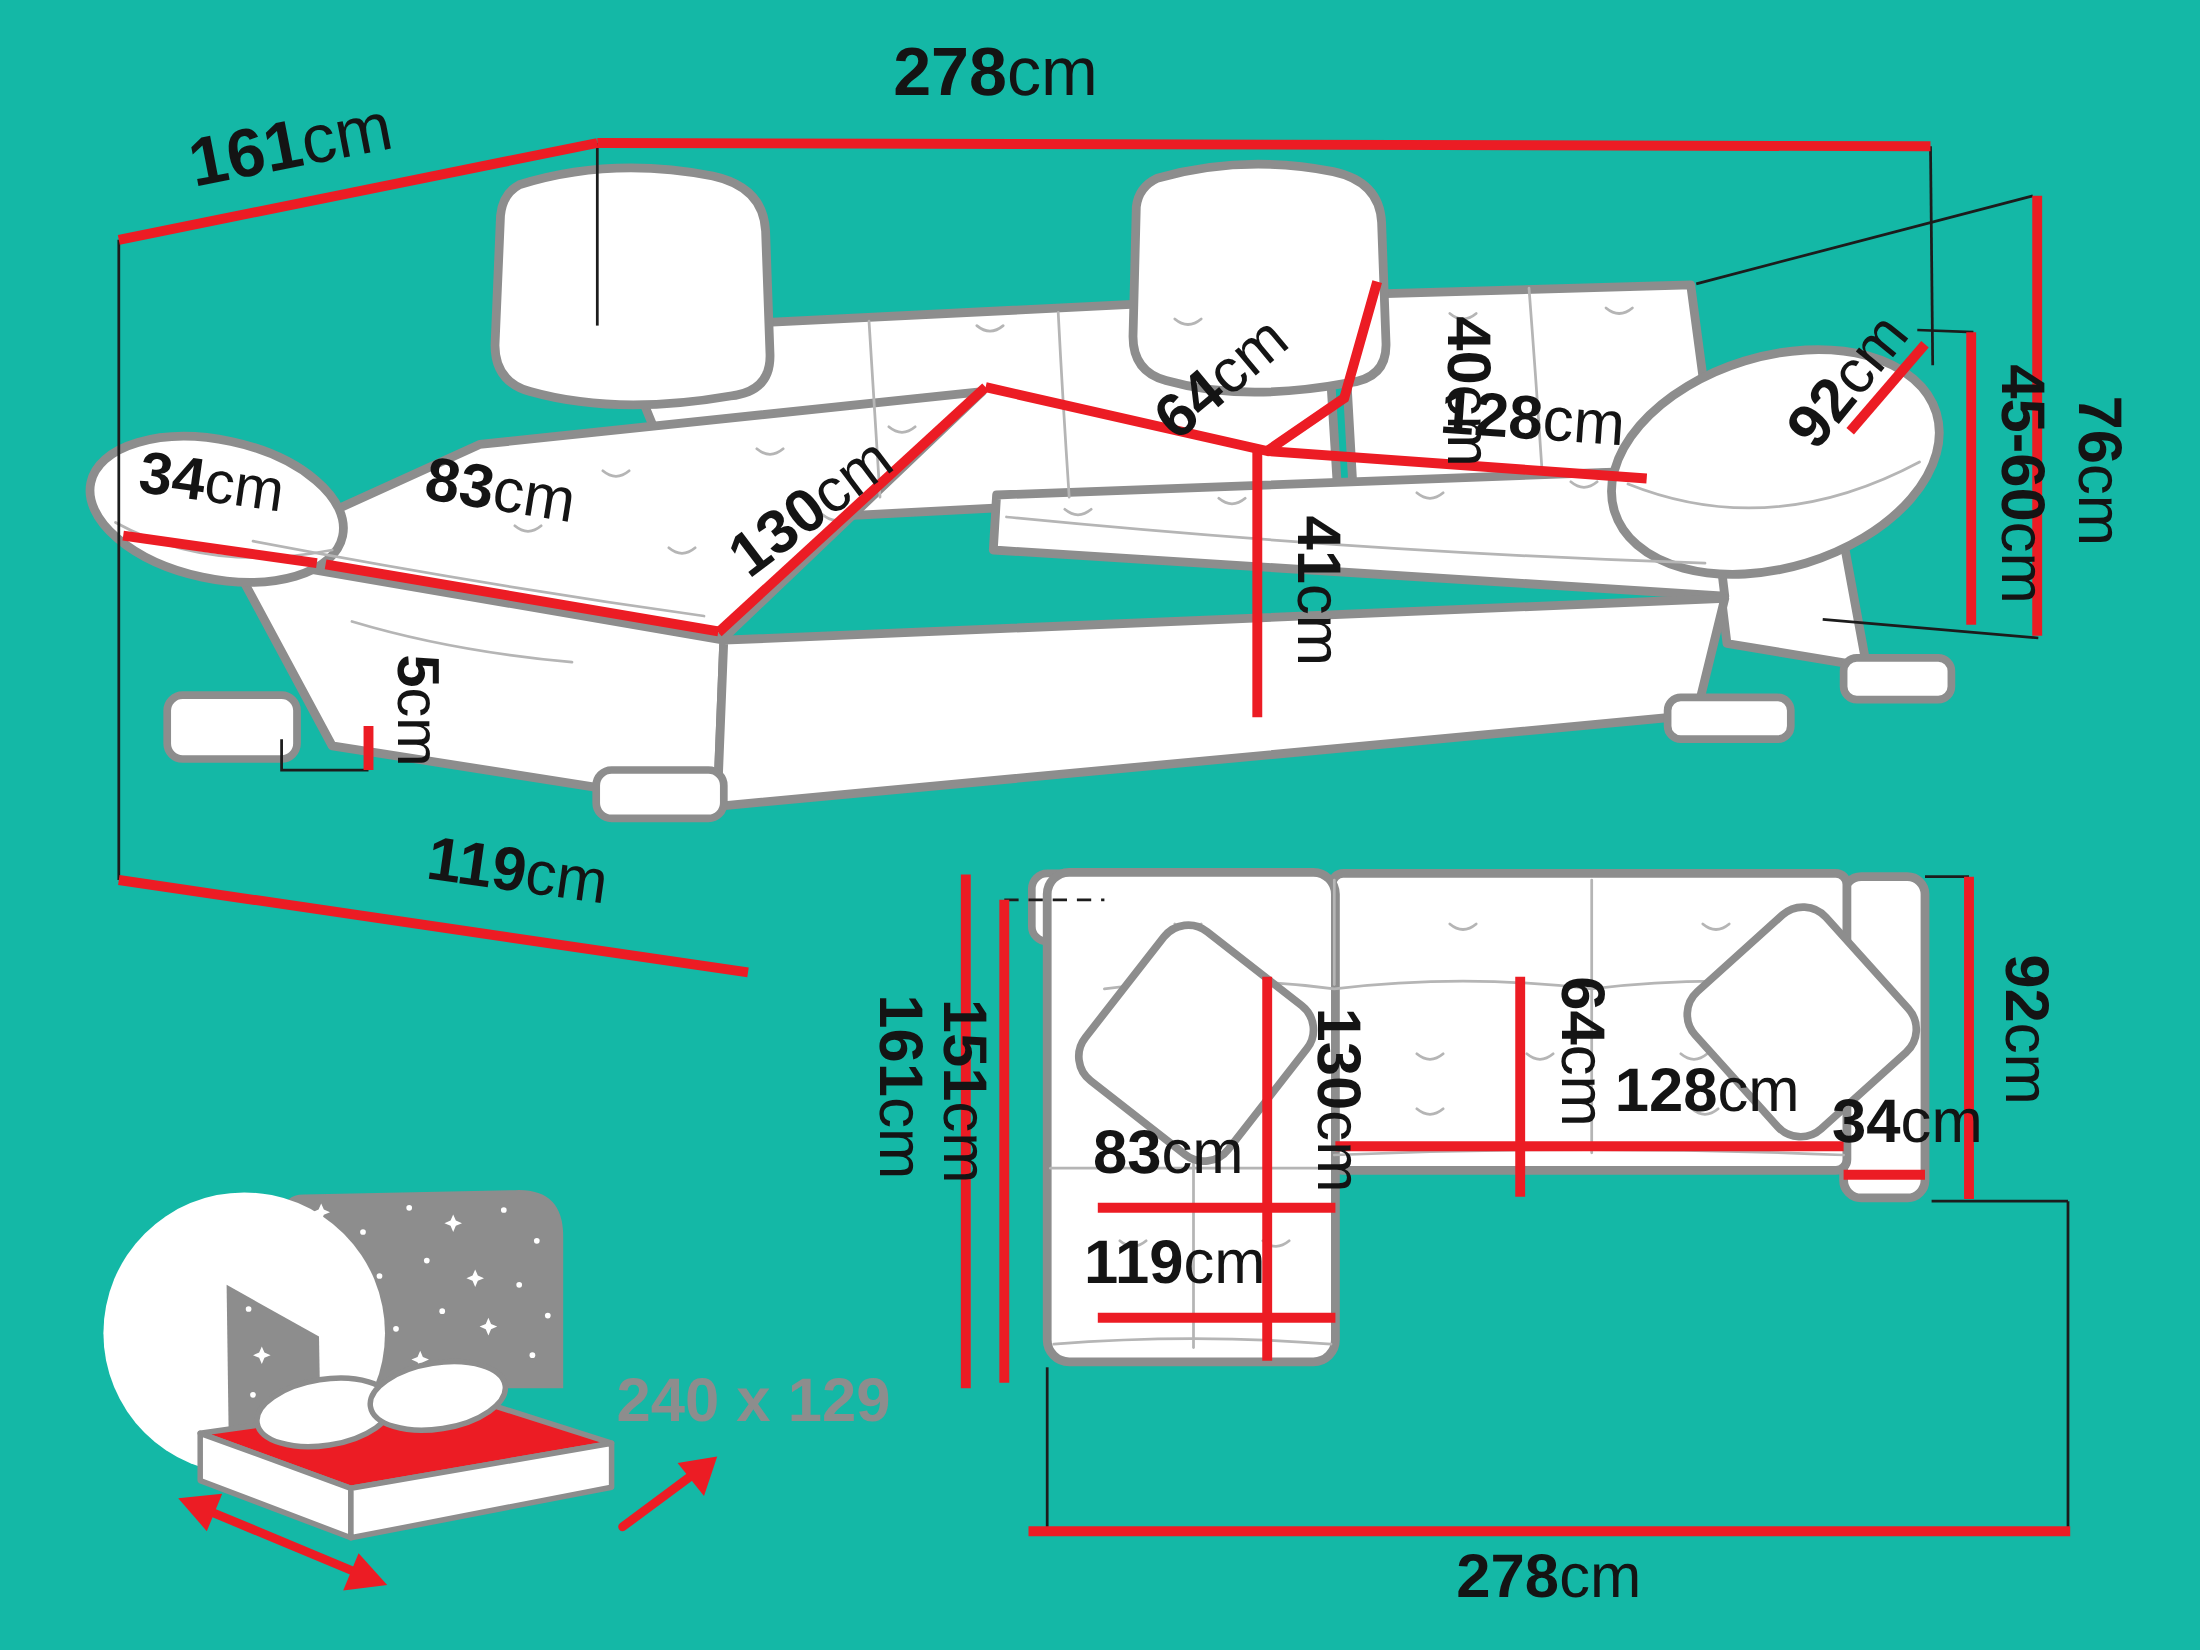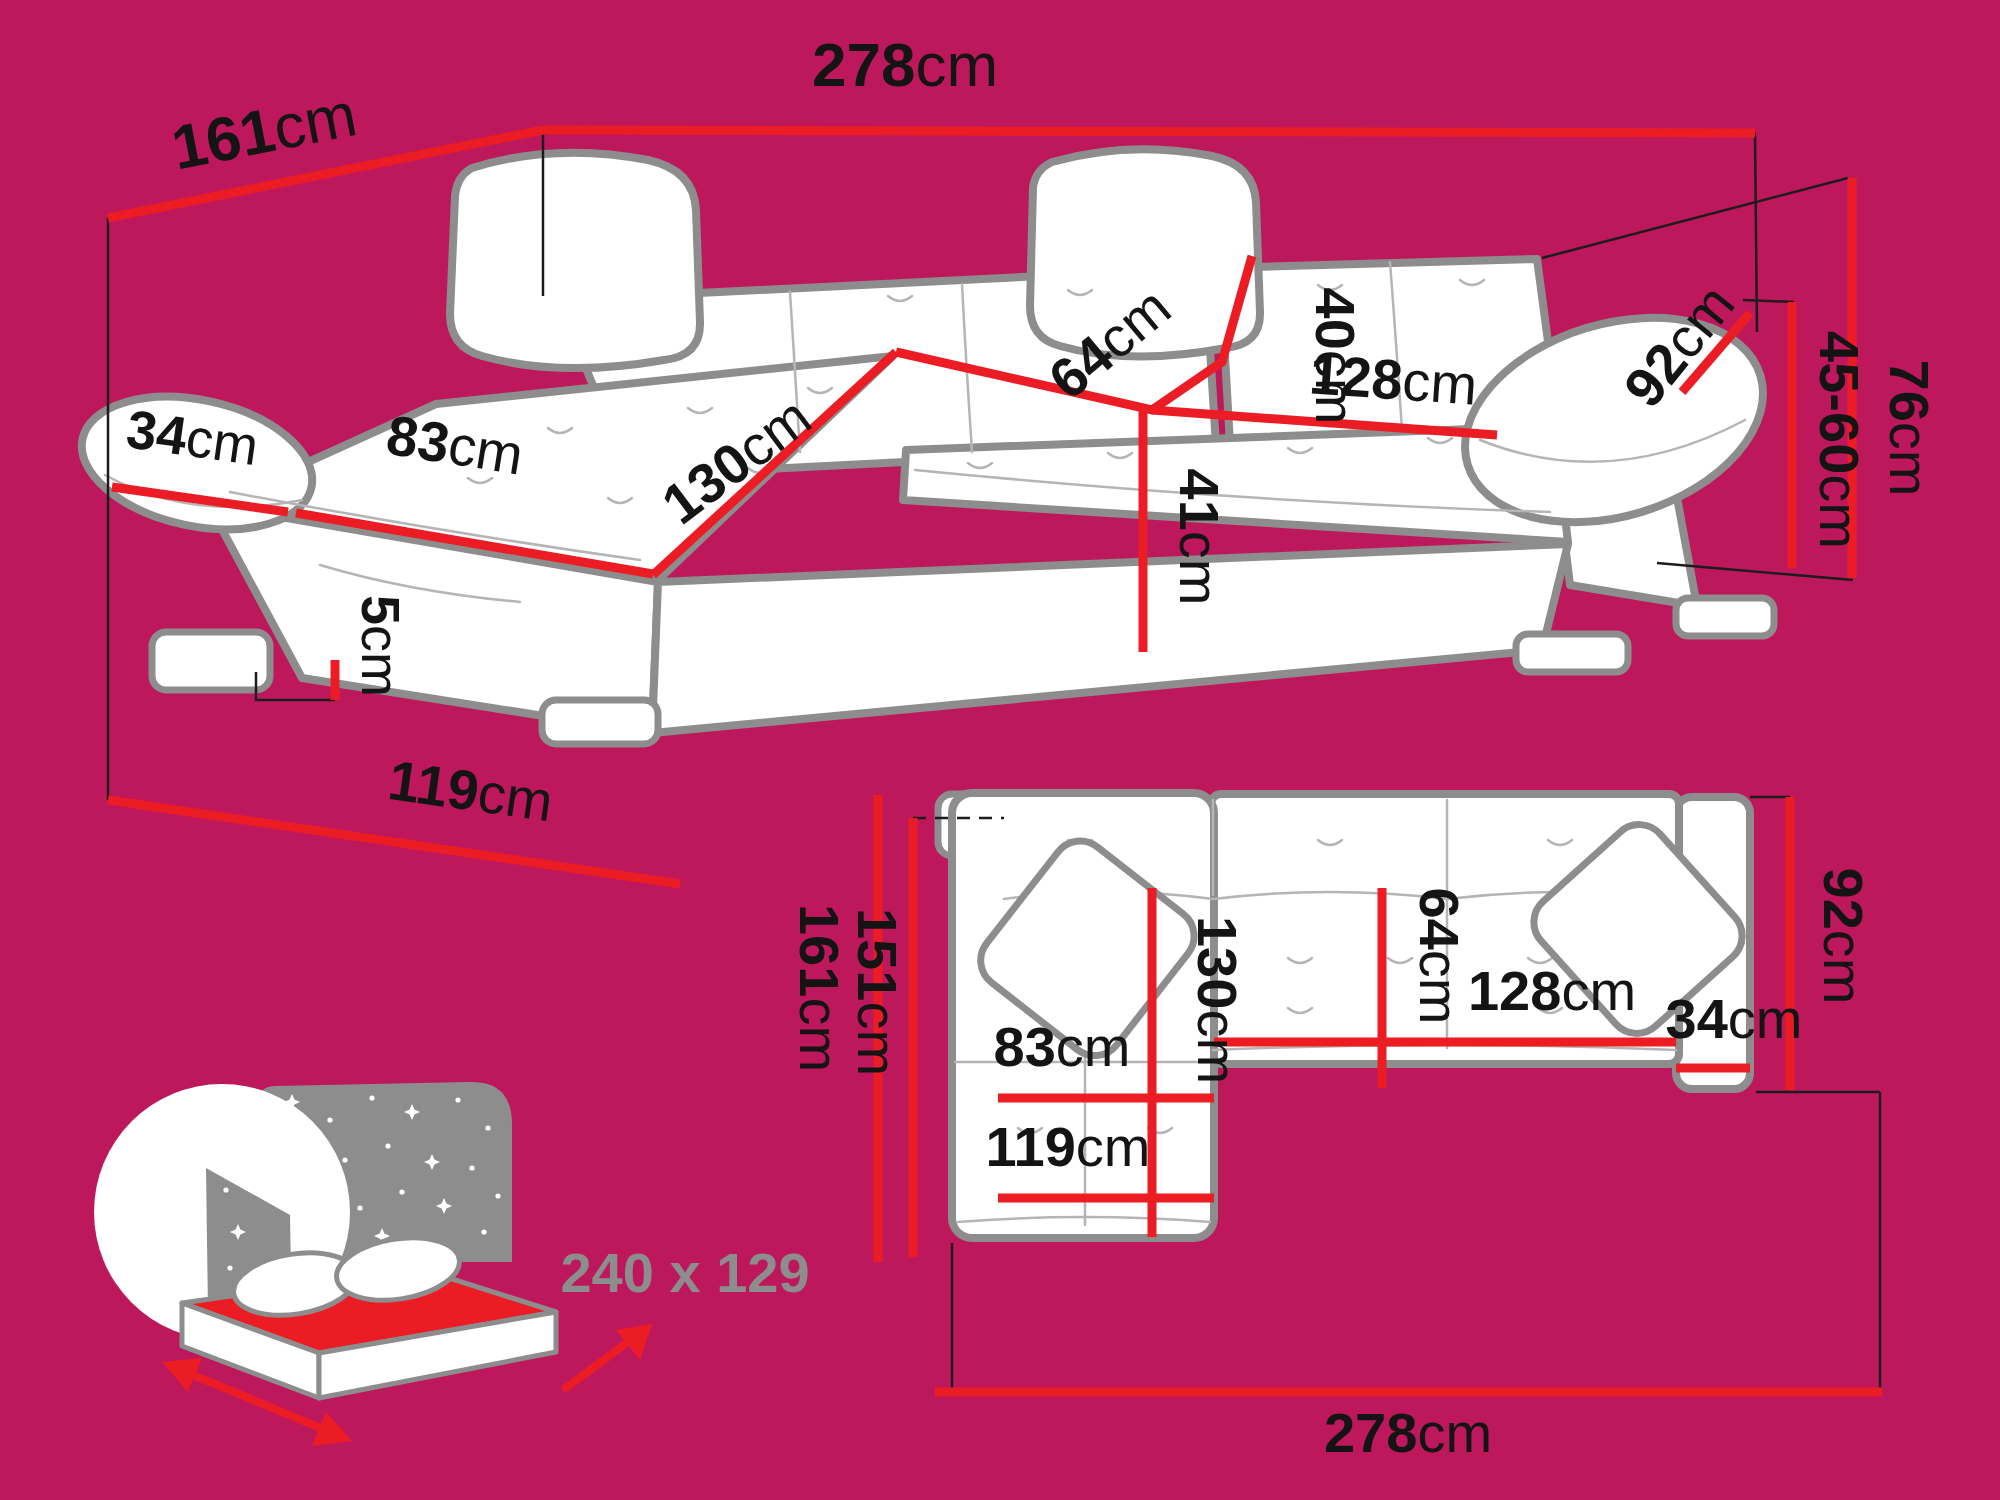--- a/index.html
+++ b/index.html
@@ -1,16 +1,16 @@
 <!DOCTYPE html>
 <html><head>
 <meta charset="utf-8">
 <style>
   html,body{margin:0;padding:0;background:#ffffff;}
-  .stage{position:relative;width:2000px;height:1500px;background:#be185d;overflow:hidden;
+  .stage{position:relative;width:2000px;height:1500px;background:#14b8a6;overflow:hidden;
          font-family:"Liberation Sans", sans-serif;}
   svg{position:absolute;left:0;top:0;}
   .out   {stroke:#8d8d8d;stroke-width:8;fill:#ffffff;stroke-linejoin:round;stroke-linecap:round;}
   .out2  {stroke:#8d8d8d;stroke-width:7;fill:#ffffff;stroke-linejoin:round;stroke-linecap:round;}
   .det   {stroke:#b5b5b5;stroke-width:2.5;fill:none;stroke-linecap:round;}
   .red   {stroke:#ec1c24;stroke-width:9;fill:none;}
   .thin  {stroke:#1c1c1c;stroke-width:2.5;fill:none;}
   .dash  {stroke:#1c1c1c;stroke-width:2.5;fill:none;stroke-dasharray:13 9;}
   .dim   {font-family:"Liberation Sans",sans-serif;font-size:56px;font-weight:700;
           fill:#141414;text-anchor:middle;}

